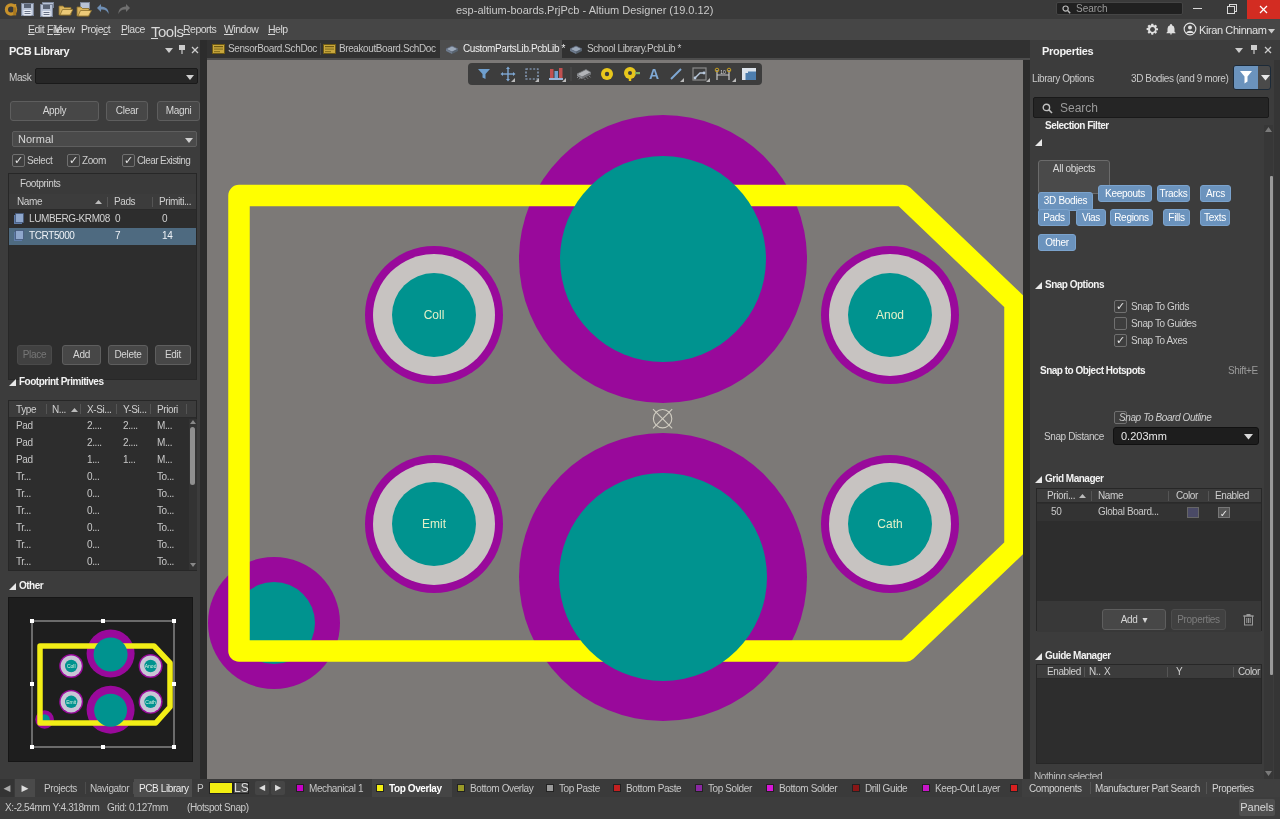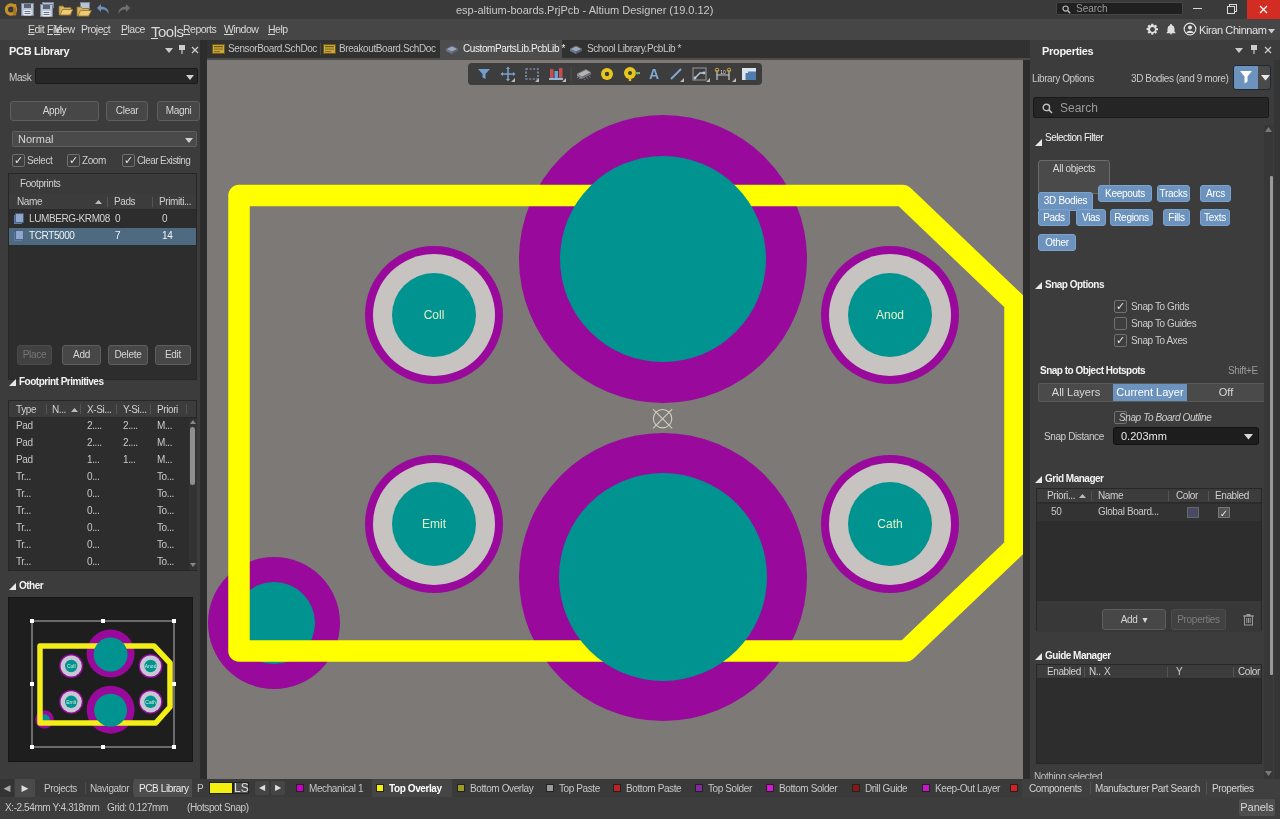--- a/index.html
+++ b/index.html
@@ -505,21 +505,21 @@
       <svg class="abs" style="left:8px;top:5px;" width="11" height="11" viewBox="0 0 11 11">
         <circle cx="4.4" cy="4.4" r="3.2" fill="none" stroke="#c0c0c0" stroke-width="1.4"></circle>
         <line x1="6.8" y1="6.8" x2="10" y2="10" stroke="#c0c0c0" stroke-width="1.6"></line>
       </svg>
       <div class="abs" style="left:26px;top:3px;font-size:12px;color:#9a9a9a;">Search</div>
     </div>
 
     <svg class="abs" style="left:5px;top:99px;" width="7" height="7" viewBox="0 0 7 7">
         <path d="M7 0v7H0z" fill="#e8e8e8"></path>
       </svg>
-    <div class="abs" style="left:15px;top:92px;font-size:10px;letter-spacing:-0.5px;font-weight:normal;color:#f2f2f2;">Selection Filter</div>
+    <div class="abs" style="left:15px;top:80px;font-size:10px;letter-spacing:-0.5px;font-weight:bold;color:#f2f2f2;">Selection Filter</div>
     <div class="abs btn" style="left:8px;top:120px;width:72px;height:34px;line-height:15px;background:#4a4a4a;border-color:#6b6b6b;color:#d8d8d8;">All objects</div>
     <div class="btn selb" style="left:8px;top:152px;width:55px;height:19px;">3D Bodies</div>
     <div class="btn selb" style="left:68px;top:145px;width:54px;height:17px;">Keepouts</div>
     <div class="btn selb" style="left:127px;top:145px;width:33px;height:17px;">Tracks</div>
     <div class="btn selb" style="left:170px;top:145px;width:31px;height:17px;">Arcs</div>
     <div class="btn selb" style="left:8px;top:169px;width:32px;height:17px;">Pads</div>
     <div class="btn selb" style="left:46px;top:169px;width:30px;height:17px;">Vias</div>
     <div class="btn selb" style="left:80px;top:169px;width:43px;height:17px;">Regions</div>
     <div class="btn selb" style="left:133px;top:169px;width:27px;height:17px;">Fills</div>
     <div class="btn selb" style="left:170px;top:169px;width:30px;height:17px;">Texts</div>
@@ -531,25 +531,20 @@
     <div class="abs" style="left:15px;top:239px;font-size:10px;letter-spacing:-0.5px;font-weight:bold;color:#f2f2f2;">Snap Options</div>
     <div class="chk" style="left:84px;top:260px;">✓</div>
     <div class="abs txt" style="left:101px;top:261px;">Snap To Grids</div>
     <div class="chk" style="left:84px;top:277px;color:transparent;">✓</div>
     <div class="abs txt" style="left:101px;top:278px;">Snap To Guides</div>
     <div class="chk" style="left:84px;top:294px;">✓</div>
     <div class="abs txt" style="left:101px;top:295px;">Snap To Axes</div>
 
     <div class="abs" style="left:10px;top:325px;font-size:10px;letter-spacing:-0.5px;font-weight:bold;color:#f2f2f2;">Snap to Object Hotspots</div>
     <div class="abs txt" style="left:198px;top:325px;color:#9a9a9a;">Shift+E</div>
-    <div class="abs" style="left:8px;top:343px;width:228px;height:19px;background:#4a4a4a;border:1px solid #5a5a5a;border-radius:2px;">
-      <div class="abs" style="left:0;top:0;width:74px;height:17px;font-size:11px;color:#d8d8d8;text-align:center;line-height:17px;">All Layers</div>
-      <div class="abs" style="left:74px;top:0;width:74px;height:17px;background:#6b93bd;font-size:11px;color:#ffffff;text-align:center;line-height:17px;">Current Layer</div>
-      <div class="abs" style="left:148px;top:0;width:78px;height:17px;font-size:11px;color:#d8d8d8;text-align:center;line-height:17px;">Off</div>
-    </div>
     <div class="chk" style="left:84px;top:371px;color:transparent;">✓</div>
     <div class="abs txt" style="left:89px;top:372px;font-style:italic;">Snap To Board Outline</div>
     <div class="abs txt" style="left:14px;top:391px;">Snap Distance</div>
     <div class="abs" style="left:83px;top:387px;width:146px;height:18px;background:#1d1d1d;border:1px solid #111;border-radius:3px;">
       <div class="abs" style="left:7px;top:2px;font-size:11px;color:#e8e8e8;">0.203mm</div>
       <svg class="abs" style="left:130px;top:6px;" width="9" height="6" viewBox="0 0 9 6">
           <path d="M0 0h9L4.5 5.5z" fill="#d8d8d8"></path>
         </svg>
     </div>
 

